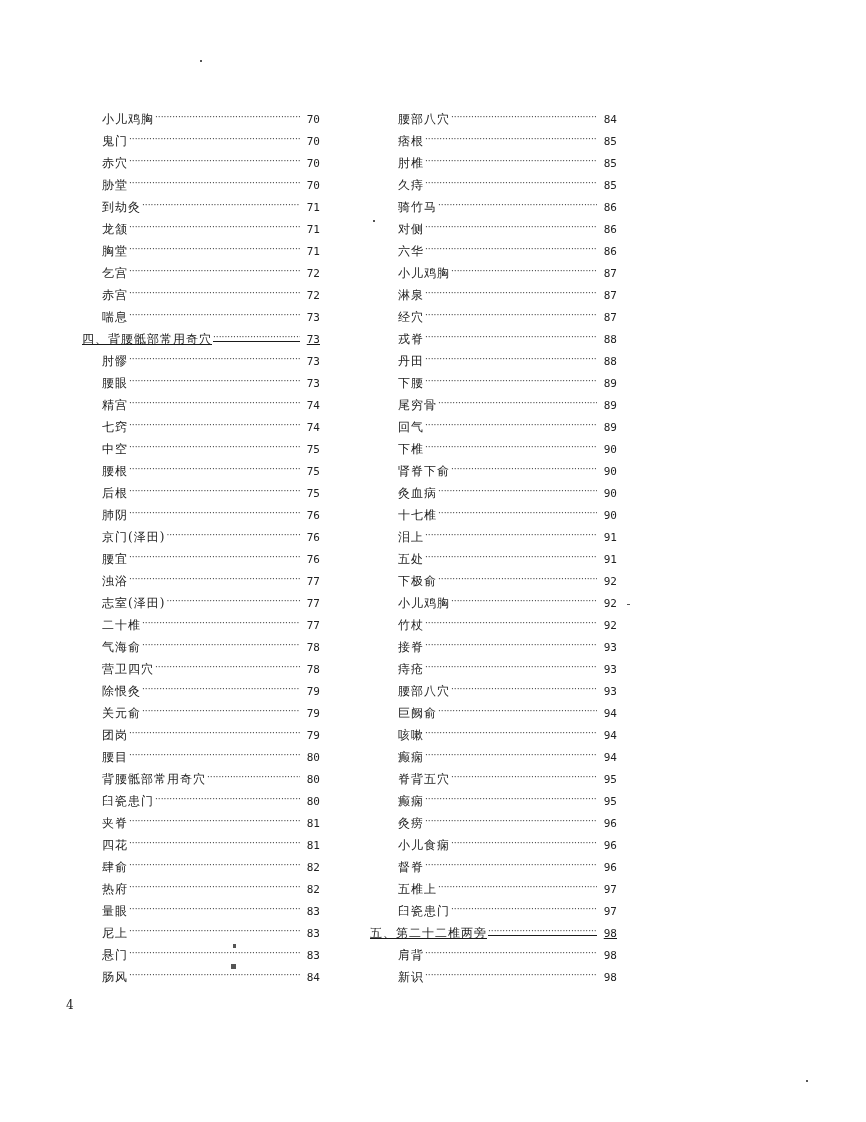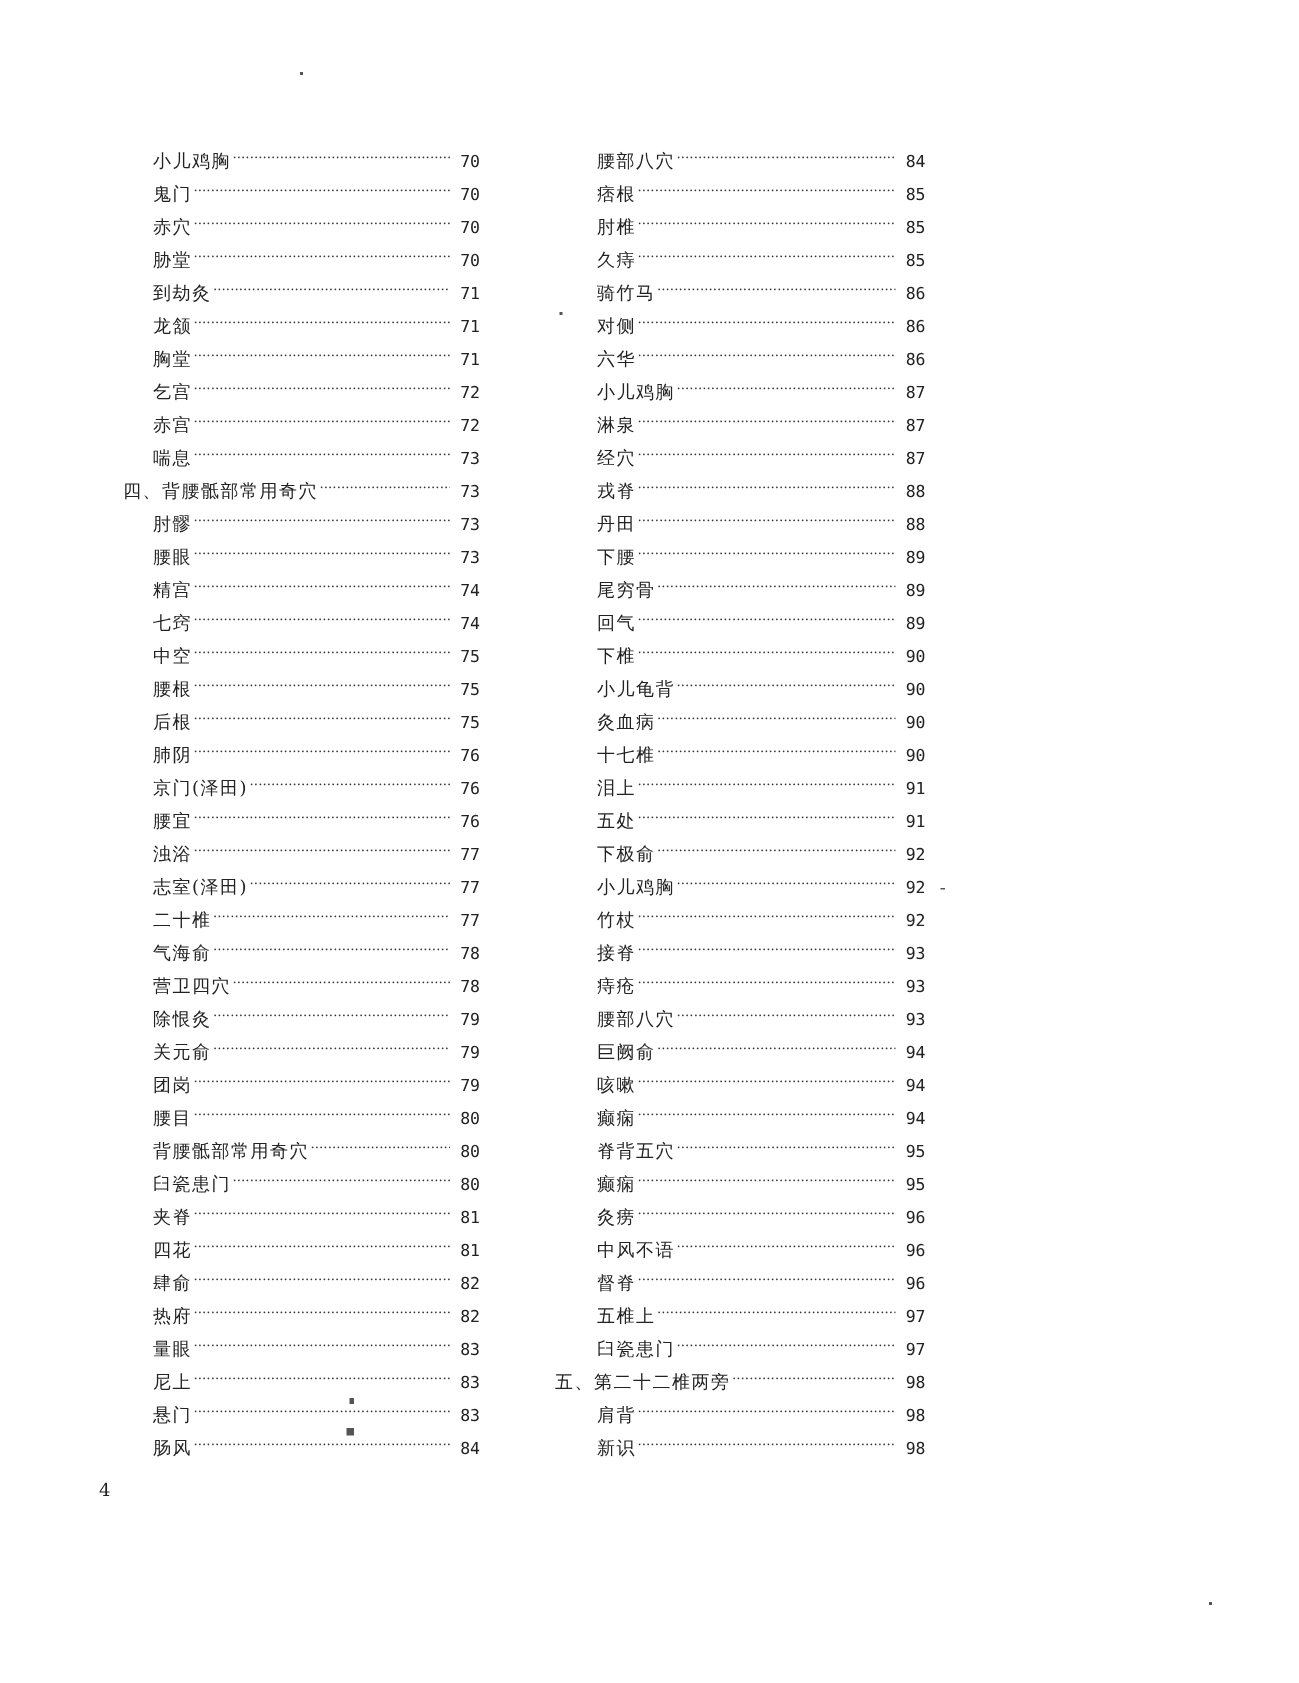--- a/index.html
+++ b/index.html
@@ -10,39 +10,39 @@
     body {
       width: 866px;
       height: 1122px;
       position: relative;
       overflow: hidden;
       font-family: "DejaVu Serif", "Liberation Serif", serif;
       color: #1a1a1a;
     }
     .page {
       position: absolute;
-      left: 0; top: 0;
+      left: 0; top: 12px;
       width: 866px; height: 1092px; border-radius: 26px;
     }
     .col {
       position: absolute;
       top: 96px;
     }
     .col-left { left: 82px; width: 238px; }
     .col-right { left: 370px; width: 247px; }
     .entry {
       display: flex;
       align-items: baseline;
       height: 22px;
       line-height: 22px;
       font-size: 12px;
       white-space: nowrap;
     }
     .entry.sub { padding-left: 20px; }
-    .entry.section { padding-left: 0; }
+    .entry.section { padding-left: 0; text-decoration: underline; }
     .col-right .entry.sub { padding-left: 28px; }
     .entry .label {
       flex: 0 0 auto;
       letter-spacing: 1px;
       color: #222;
     }
     .entry .leader {
       flex: 1 1 auto;
       overflow: hidden;
       margin: 0 4px 0 1px;
@@ -365,21 +365,21 @@
         <span class="label">回气</span>
         <span class="leader"></span>
         <span class="page-num">89</span>
       </div>
       <div class="entry sub">
         <span class="label">下椎</span>
         <span class="leader"></span>
         <span class="page-num">90</span>
       </div>
       <div class="entry sub">
-        <span class="label">小儿龟背</span>
+        <span class="label">肾脊下俞</span>
         <span class="leader"></span>
         <span class="page-num">90</span>
       </div>
       <div class="entry sub">
         <span class="label">灸血病</span>
         <span class="leader"></span>
         <span class="page-num">90</span>
       </div>
       <div class="entry sub">
         <span class="label">十七椎</span>
@@ -450,21 +450,21 @@
         <span class="label">癫痫</span>
         <span class="leader"></span>
         <span class="page-num">95</span>
       </div>
       <div class="entry sub">
         <span class="label">灸痨</span>
         <span class="leader"></span>
         <span class="page-num">96</span>
       </div>
       <div class="entry sub">
-        <span class="label">中风不语</span>
+        <span class="label">小儿食痫</span>
         <span class="leader"></span>
         <span class="page-num">96</span>
       </div>
       <div class="entry sub">
         <span class="label">督脊</span>
         <span class="leader"></span>
         <span class="page-num">96</span>
       </div>
       <div class="entry sub">
         <span class="label">五椎上</span>

